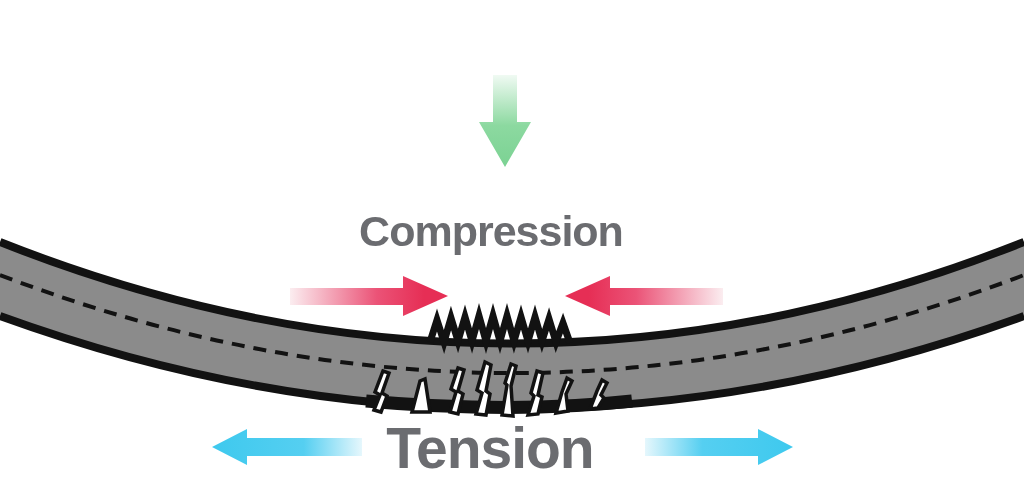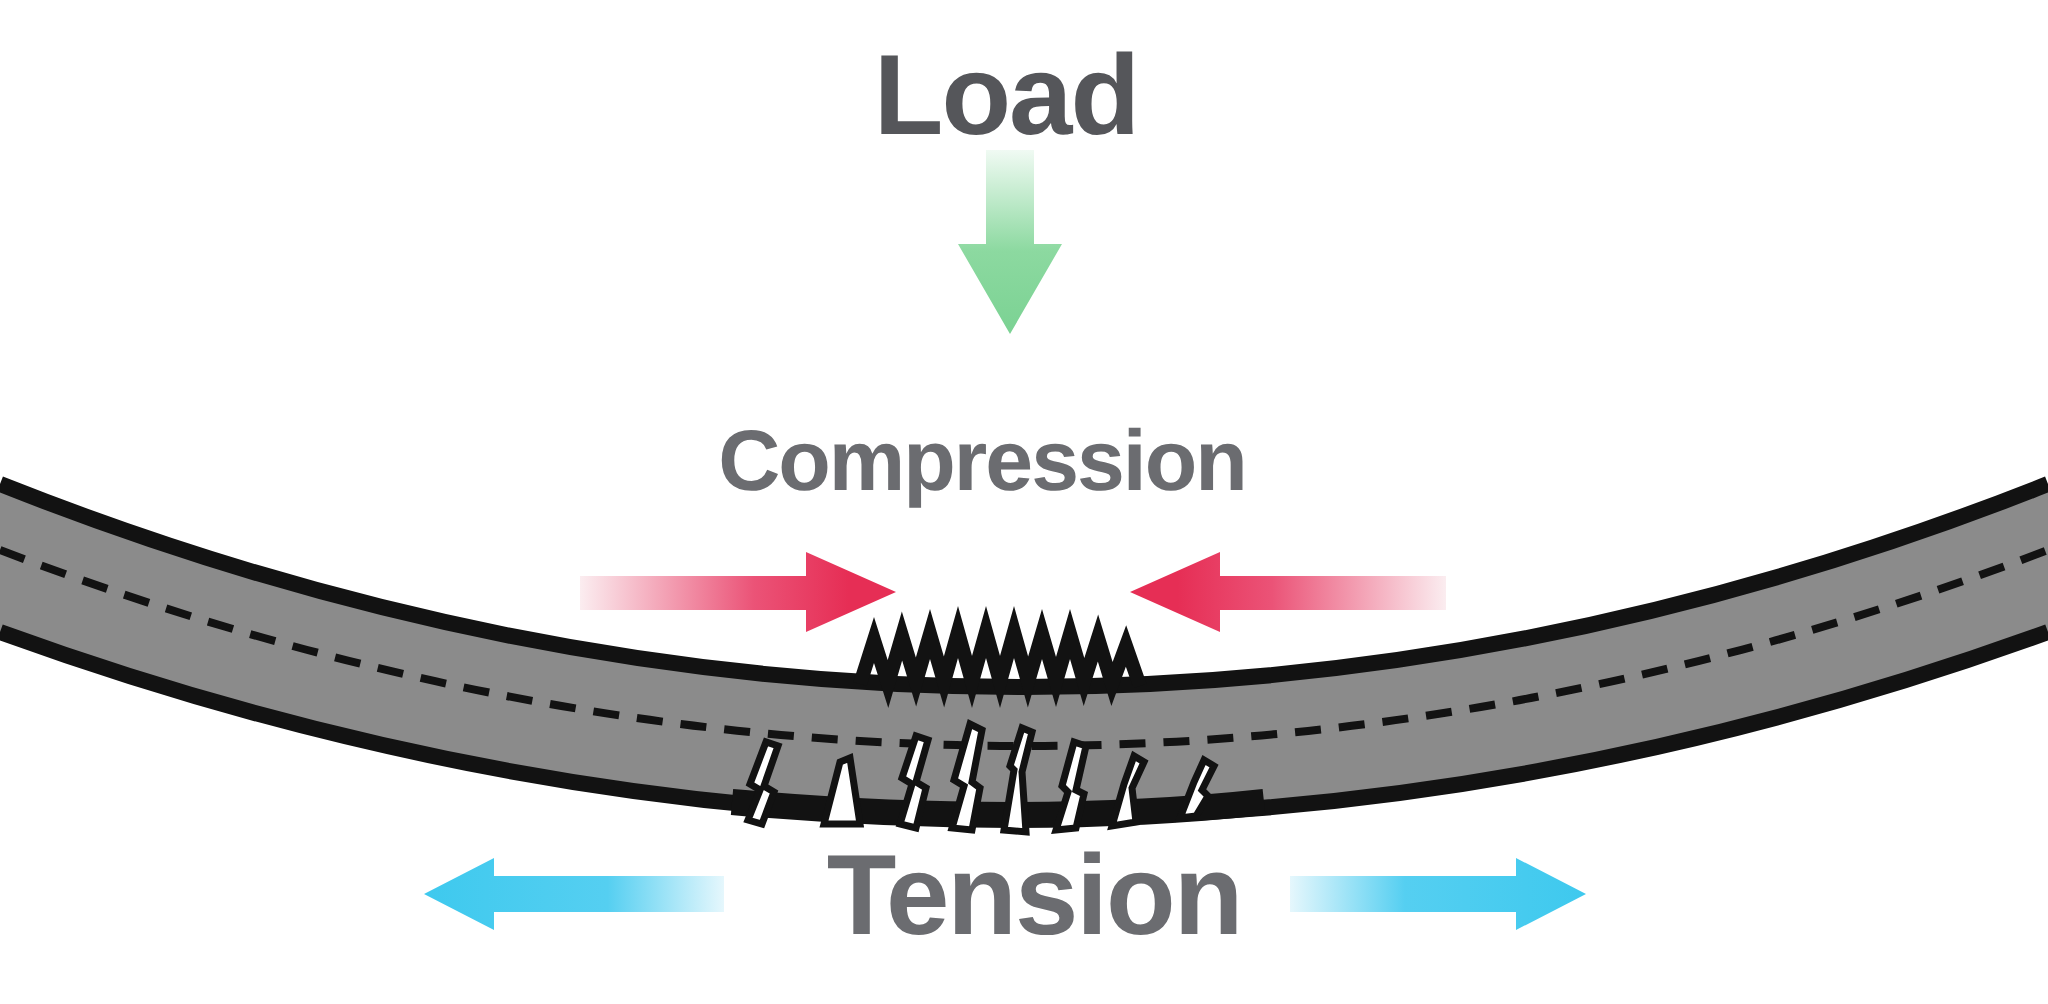--- a/index.html
+++ b/index.html
@@ -15,21 +15,21 @@
     position:absolute;
     transform:translateX(-50%);
     font-weight:700;
     white-space:nowrap;
     line-height:1;
     letter-spacing:-1px;
     user-select:none;
   }
   .label-load{left:503px;top:20px;font-size:57px;color:var(--load-label,#55565a);}
   .label-compression{left:491px;top:210px;font-size:43px;color:var(--stress-labels,#6b6c70);}
-  .label-tension{left:490px;top:420px;font-size:57px;color:var(--stress-labels,#6b6c70);margin-left:27px;}
+  .label-tension{left:490px;top:420px;font-size:57px;color:var(--stress-labels,#6b6c70);}
 
   .beam-fill{fill:var(--beam-fill,#8b8b8b);}
   .edge{stroke:var(--beam-outline,#121212);fill:none;}
   .edge-main{stroke-width:8;}
   .edge-under{stroke-width:13;}
   .neutral{stroke:var(--beam-outline,#121212);stroke-width:4;fill:none;stroke-dasharray:13 9;}
   .wrinkle{stroke:var(--beam-outline,#121212);stroke-width:7;fill:none;stroke-linejoin:miter;stroke-miterlimit:10;}
   .crack{fill:#ffffff;stroke:var(--beam-outline,#121212);stroke-width:3.5;stroke-linejoin:miter;stroke-miterlimit:8;}
 
   .stop-green-solid{stop-color:var(--load-arrow,#7bd293);}
@@ -94,16 +94,15 @@
 
     <path fill="url(#gradGreen)" d="M 493,75 L 517,75 L 517,122 L 531,122 L 505,167 L 479,122 L 493,122 Z"></path>
 
     <path fill="url(#gradRedL)" d="M 290,288 L 403,288 L 403,276 L 448,296 L 403,316 L 403,305 L 290,305 Z"></path>
     <path fill="url(#gradRedR)" d="M 723,288 L 610,288 L 610,276 L 565,296 L 610,316 L 610,305 L 723,305 Z"></path>
 
     <path fill="url(#gradCyanL)" d="M 362,438 L 247,438 L 247,429 L 212,447 L 247,465 L 247,456 L 362,456 Z"></path>
     <path fill="url(#gradCyanR)" d="M 645,438 L 758,438 L 758,429 L 793,447 L 758,465 L 758,456 L 645,456 Z"></path>
   </svg>
 
-  <div class="label label-load">Load</div>
   <div class="label label-compression">Compression</div>
   <div class="label label-tension">Tension</div>
 </div>
 
 </body></html>

